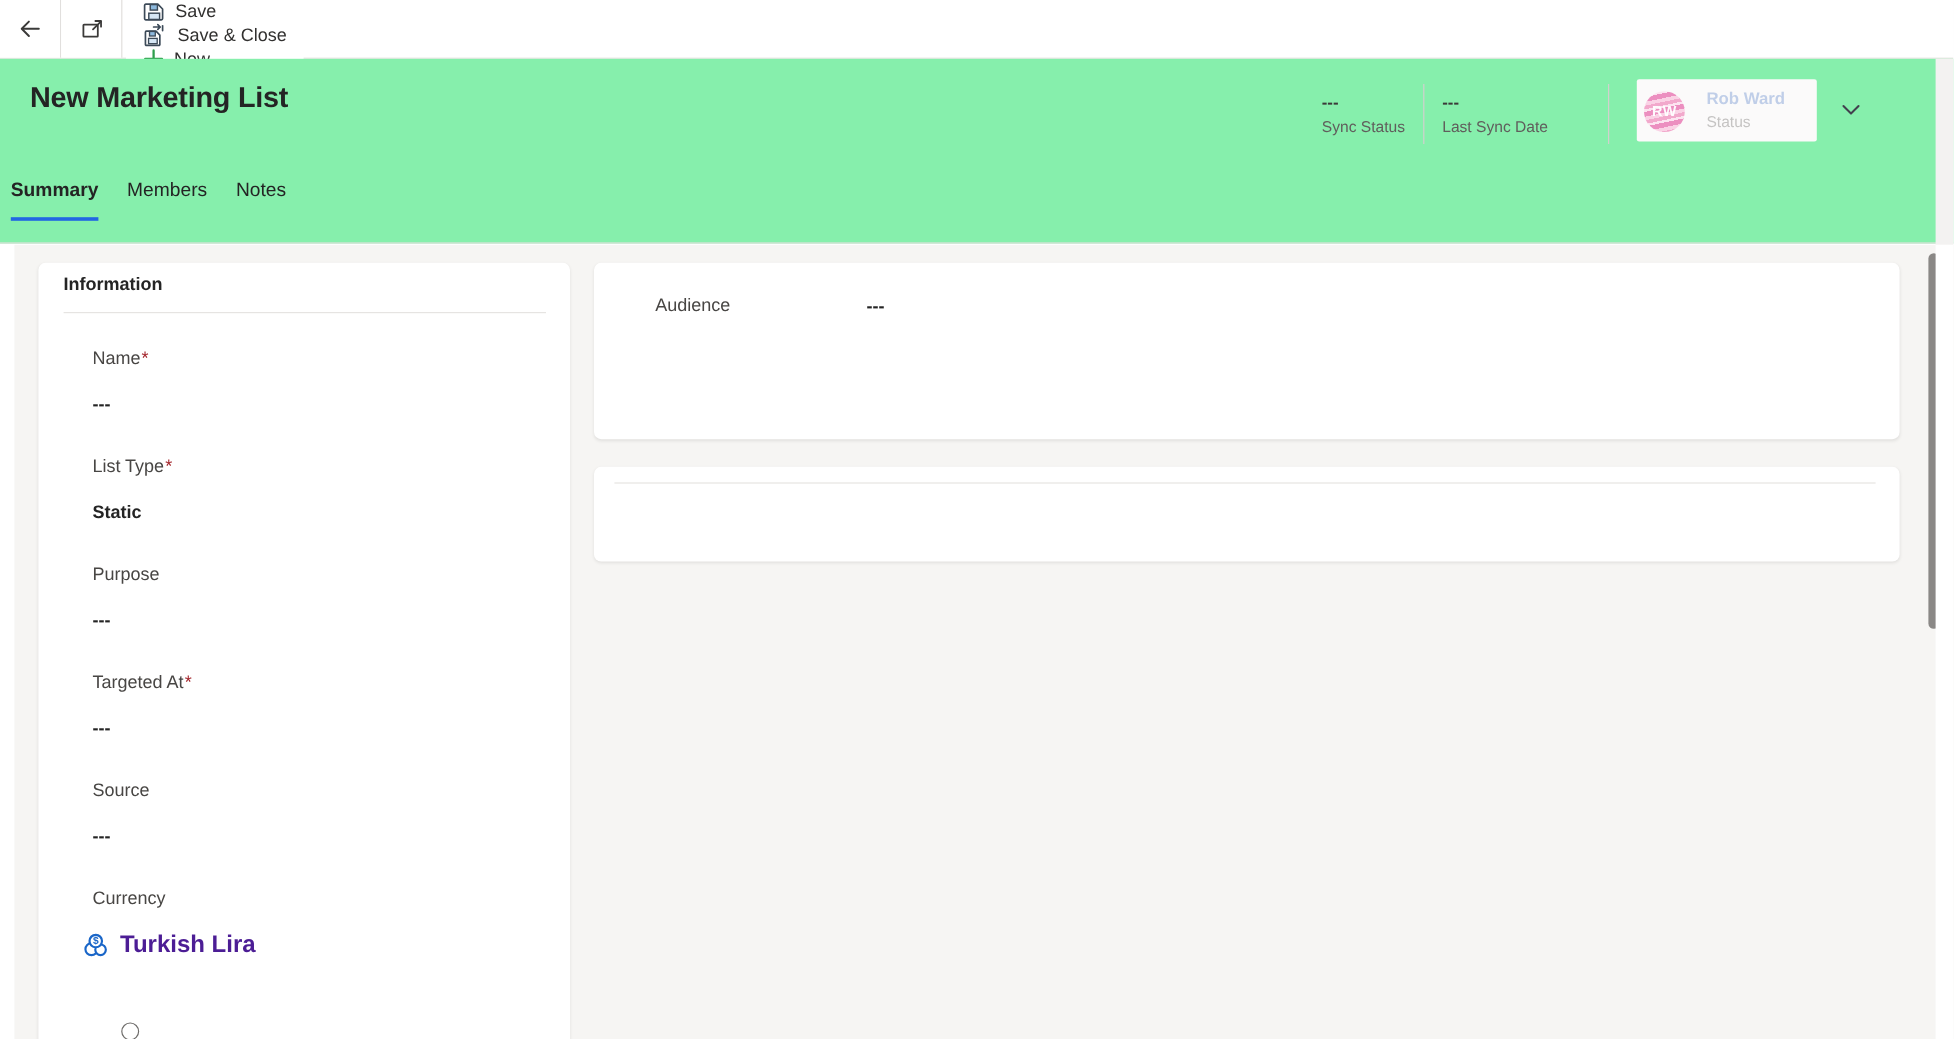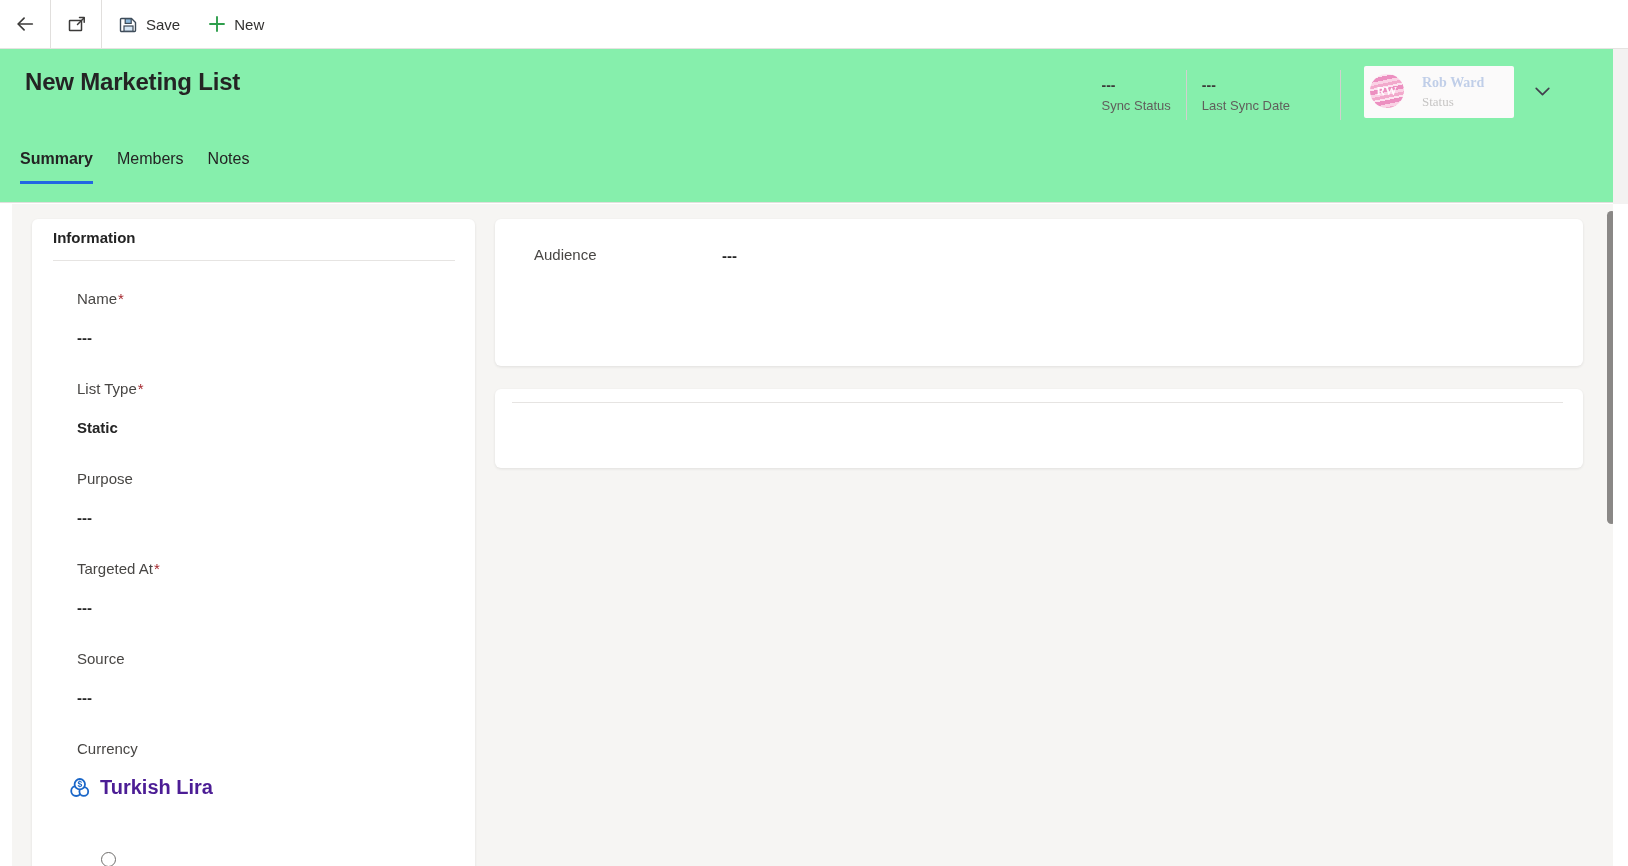--- a/index.html
+++ b/index.html
@@ -5,59 +5,59 @@
   * { margin:0; padding:0; box-sizing:border-box; }
   html,body { width:1628px; height:866px; overflow:hidden; background:#fff; }
   body { font-family:"Liberation Sans","DejaVu Sans",sans-serif; color:#242424; }
   .page { position:relative; width:1628px; height:866px; overflow:hidden; background:#fff; }
 
   
   .cmdbar { position:absolute; top:0; left:0; width:1628px; height:49px; background:#fff;
             border-bottom:1px solid #e5e3e1; display:flex; align-items:stretch; }
   .icon-btn { width:50px; display:flex; align-items:center; justify-content:center; cursor:pointer; background:#fff; border:none; }
   .vdiv { width:1px; background:#e1dfdd; }
-  .cmd-group { display:flex; align-items:stretch; margin-left:3px; }
+  .cmd-group { display:flex; align-items:stretch; margin-left:3px;flex-direction:column; }
   .cmd-btn { display:flex; align-items:center; gap:8px; padding:0 14px; background:#fff; border:none;
              font-family:inherit; font-size:15px; color:#323130; cursor:pointer; white-space:nowrap; }
   .cmd-btn .chev { margin-left:10px; }
 
   
   .hdr { position:absolute; top:49px; left:0; width:1628px; height:154px; background:#86efac;
          border-bottom:1px solid #e1dfdd; }
   .page-title { position:absolute; left:25px; top:19px; font-size:24px; font-weight:700; color:#242424; letter-spacing:-0.2px; }
   .hdr-right { position:absolute; top:28px; right:75px; display:flex; align-items:flex-start; }
   .hstack { text-align:left; }
   .hstack .hval { font-size:14px; font-weight:700; color:#3b3a39; line-height:16px; }
   .hstack .hlab { font-size:13px; color:#605e5c; line-height:16px; margin-top:5px; white-space:nowrap; }
   .hdiv { width:1px; height:50px; background:#d2d0ce; margin:-7px 15px 0 15px; }
-  .owner-chip { display:flex; align-items:flex-start; margin:-11px 0 0 8px; padding:8px 14px 8px 6px;
-                background:#fbfafa; border-radius:2px; min-width:150px; cursor:pointer;font-family:Liberation Serif, serif; }
+  .owner-chip { display:flex; align-items:flex-end; margin:-11px 0 0 8px; padding:8px 14px 8px 6px;
+                background:#fbfafa; border-radius:2px; min-width:150px; cursor:pointer; }
   .avatar { width:34px; height:34px; border-radius:50%; flex:0 0 34px;
             background:repeating-linear-gradient(168deg,#f2a9cc 0 3px,#fce4f0 3px 5px,#ec8fc0 5px 9px,#fad2e5 9px 12px);
             display:flex; align-items:center; justify-content:center;
             color:rgba(255,255,255,0.95); font-size:12px; font-weight:700; letter-spacing:0.5px; }
   .owner-txt { margin-left:18px; }
   .owner-name { font-size:14px; font-weight:700; color:rgba(68,114,196,0.32); line-height:17px; white-space:nowrap; }
   .owner-role { font-size:13px; color:rgba(96,94,92,0.35); line-height:17px; margin-top:2px; }
   .hdr-chev { margin:4px 0 0 18px; cursor:pointer; }
 
-  .tabs { position:absolute; left:20px; top:101px; display:flex; }
+  .tabs { position:absolute; left:9px; top:101px; display:flex; }
   .tab { font-size:16px; color:#242424; margin-right:24px; padding-bottom:13px; cursor:pointer;
          border-bottom:3px solid transparent; }
   .tab.active { font-weight:700; border-bottom-color:#2266e3; }
 
   
   .content { position:absolute; top:204px; left:12px; width:1628px; height:662px; background:#f6f5f3; }
   .right-strip-hdr { position:absolute; top:49px; right:0; width:15px; height:155px; background:#f3f2f1; }
   .right-strip-body { position:absolute; top:204px; right:0; width:15px; height:662px; background:#fff; }
   .scroll-thumb { position:absolute; left:1595px; top:7px; width:9px; height:313px; background:#8a8886; border-radius:5px; cursor:pointer; }
 
   .card { position:absolute; background:#fff; border-radius:6px; box-shadow:0 1px 3px rgba(0,0,0,0.09); }
   .card-info { left:20px; top:15px; width:443px; height:700px; }
-  .card-audience { left:483px; top:15px; width:1088px; height:147px; }
+  .card-audience { left:483px; top:15px; width:1088px; height:147px;padding-left:12px; }
   .card-campaigns { left:483px; top:185px; width:1088px; height:79px; }
 
   .sec-title { font-size:15px; font-weight:700; color:#242424; }
   .info-title { margin:10px 0 0 21px; }
   .info-divider { border-top:1px solid #e6e4e2; margin:14px 20px 0 21px; }
   .fields { padding:28px 0 0 45px; }
   .field { height:90px; }
   .field-label { font-size:15px; color:#484644; line-height:20px; }
   .req { color:#a4262c; margin-left:1px; }
   .field-value { margin-top:19px; font-size:15px; font-weight:700; color:#242424; line-height:20px; cursor:pointer; }
@@ -106,20 +106,32 @@
         <span>
           <svg width="19" height="19" viewBox="0 0 19 19">
             <path d="M2.5 3.5h10l4 4v8a1 1 0 0 1-1 1h-13a1 1 0 0 1-1-1v-11a1 1 0 0 1 1-1z" fill="#fff" stroke="#3c4a58" stroke-width="1.4" stroke-linejoin="round"></path>
             <rect x="6.2" y="3.8" width="6" height="4.6" fill="#8db9dd" stroke="#3c4a58" stroke-width="1.2"></rect>
             <rect x="5" y="11" width="9" height="5.2" fill="#d6e7f5" stroke="#3c4a58" stroke-width="1.2"></rect>
           </svg>
         </span>
         <span>Save</span>
       </button>
 
+      <button class="cmd-btn">
+        <span>
+          <svg width="21" height="21" viewBox="0 0 21 21">
+            <path d="M9 3.5h5.5l-2-2m2 2-2 2" fill="none" stroke="#3c4a58" stroke-width="1.4" stroke-linecap="round" stroke-linejoin="round"></path>
+            <path d="M16.5 2.5v4" fill="none" stroke="#3c4a58" stroke-width="1.4" stroke-linecap="round"></path>
+            <path d="M3 7h8l3.2 3.2V18a0.8 0.8 0 0 1-.8.8H3a0.8 0.8 0 0 1-.8-.8V7.8A0.8 0.8 0 0 1 3 7z" fill="#fff" stroke="#3c4a58" stroke-width="1.4" stroke-linejoin="round"></path>
+            <rect x="5.6" y="7.2" width="4.8" height="3.8" fill="#8db9dd" stroke="#3c4a58" stroke-width="1.1"></rect>
+            <rect x="4.8" y="13" width="7.2" height="4.4" fill="#d6e7f5" stroke="#3c4a58" stroke-width="1.1"></rect>
+          </svg>
+        </span>
+        <span>Save &amp; Close</span>
+      </button>
 
       <button class="cmd-btn">
         <span>
           <svg width="18" height="18" viewBox="0 0 18 18" fill="none" stroke="#2e9e4c" stroke-width="1.9" stroke-linecap="round">
             <path d="M9 2v14M2 9h14"></path>
           </svg>
         </span>
         <span>New</span>
       </button>
 

